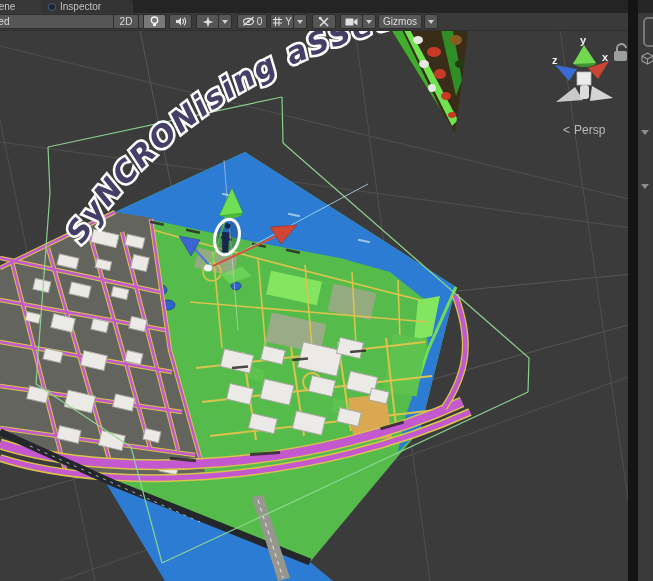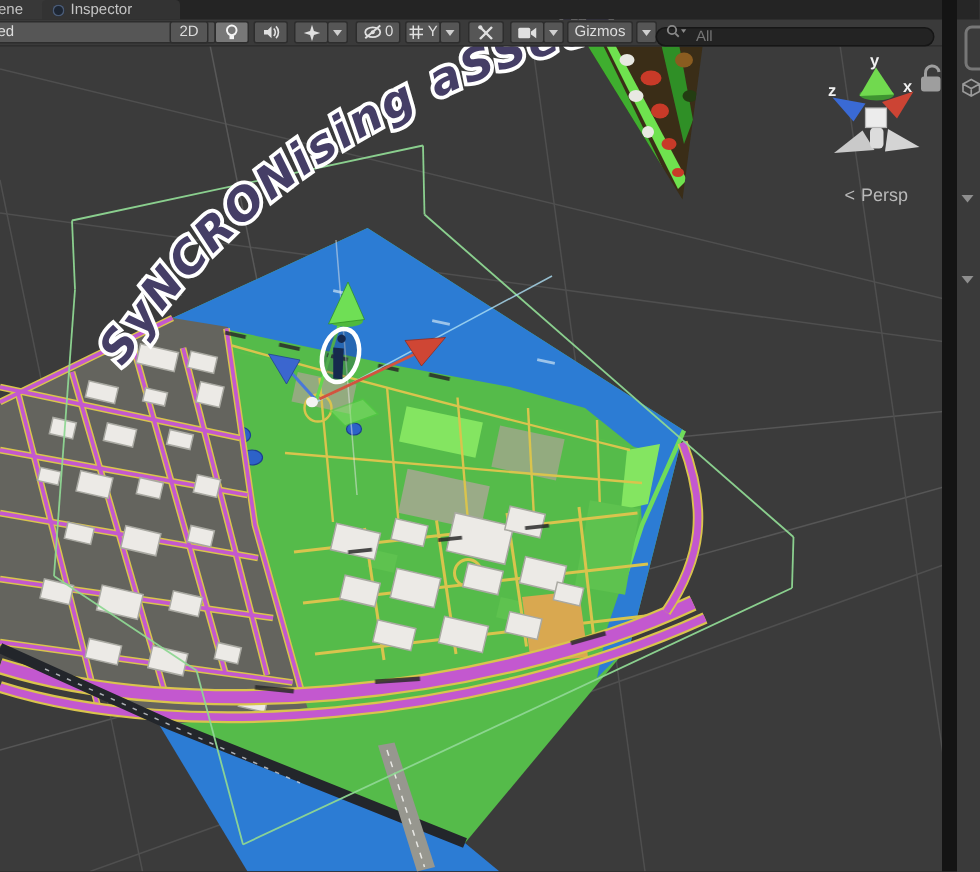--- a/index.html
+++ b/index.html
@@ -3,21 +3,21 @@
 <meta charset="utf-8">
 <style>
   html,body{margin:0;padding:0;background:#282828;}
   #app{position:relative;width:653px;height:581px;overflow:hidden;background:#3b3b3b;
        font-family:"Liberation Sans",sans-serif;}
   
   #tabbar{position:absolute;left:0;top:0;width:630px;height:13px;background:#242424;z-index:30;}
   .tab{position:absolute;top:0;height:13px;background:#383838;border-radius:3px 3px 0 0;
        color:#c4c4c4;font-size:10px;line-height:13px;padding:0 7px;white-space:nowrap;}
   #scene-tab{left:-20px;width:52px;}
-  #inspector-tab{left:28px;width:78px;display:flex;align-items:center;gap:4px;background:#333333;}
+  #inspector-tab{left:41px;width:78px;display:flex;align-items:center;gap:4px;background:#333333;}
   .tab-icon{width:8px;height:8px;border-radius:50%;background:#1d2633;display:inline-block;
             box-shadow:inset 0 0 0 1px #4a5a74;}
   
   #toolbar{position:absolute;left:0;top:13px;width:630px;height:17px;background:#3a3a3a;
            border-bottom:1px solid #2e2e2e;z-index:29;}
   .tbtn{position:absolute;top:1px;height:13px;background:#565656;border:1px solid #2d2d2d;
         border-radius:2px;color:#dddddd;font-size:10px;line-height:13px;text-align:center;
         display:flex;align-items:center;justify-content:center;gap:2px;box-sizing:content-box;}
   .tbtn svg{display:block;}
   .active{background:#787878;}
@@ -376,28 +376,20 @@
       <polygon points="9,4 12.5,1.5 12.5,8.5 9,6" fill="#e0e0e0"></polygon>
     </svg>
   </div>
   <div class="tbtn" style="left:362px;width:12px;">
     <span class="caret"></span>
   </div>
   <div class="tbtn" style="left:378px;width:42px;">Gizmos</div>
   <div class="tbtn" style="left:424px;width:12px;">
     <span class="caret"></span>
   </div>
-  <div id="search-wrap">
-    <input id="scene-search" type="text" placeholder="All" style="">
-    <svg id="search-mag" width="14" height="10" viewBox="0 0 14 10">
-      <circle cx="4" cy="4" r="2.8" fill="none" stroke="#8a8a8a" stroke-width="1.2"></circle>
-      <line x1="6.2" y1="6.2" x2="8.5" y2="8.5" stroke="#8a8a8a" stroke-width="1.2"></line>
-      <polygon points="10,3.5 13.5,3.5 11.7,6" fill="#8a8a8a"></polygon>
-    </svg>
-  </div>
 </div>
 
 <div id="right-gap"></div>
 <div id="right-panel">
   <div class="dark-top"></div>
   <div id="partial-icon"></div>
   <svg width="13" height="13" viewBox="0 0 13 13" style="position:absolute;left:3px;top:52px;">
     <path d="M6.5 1 L12 4 V9 L6.5 12 L1 9 V4 Z M1 4 L6.5 7 L12 4 M6.5 7 V12" fill="none" stroke="#9a9a9a" stroke-width="1.1"></path>
   </svg>
   <div class="fold-caret" style="top:130px;"></div>

